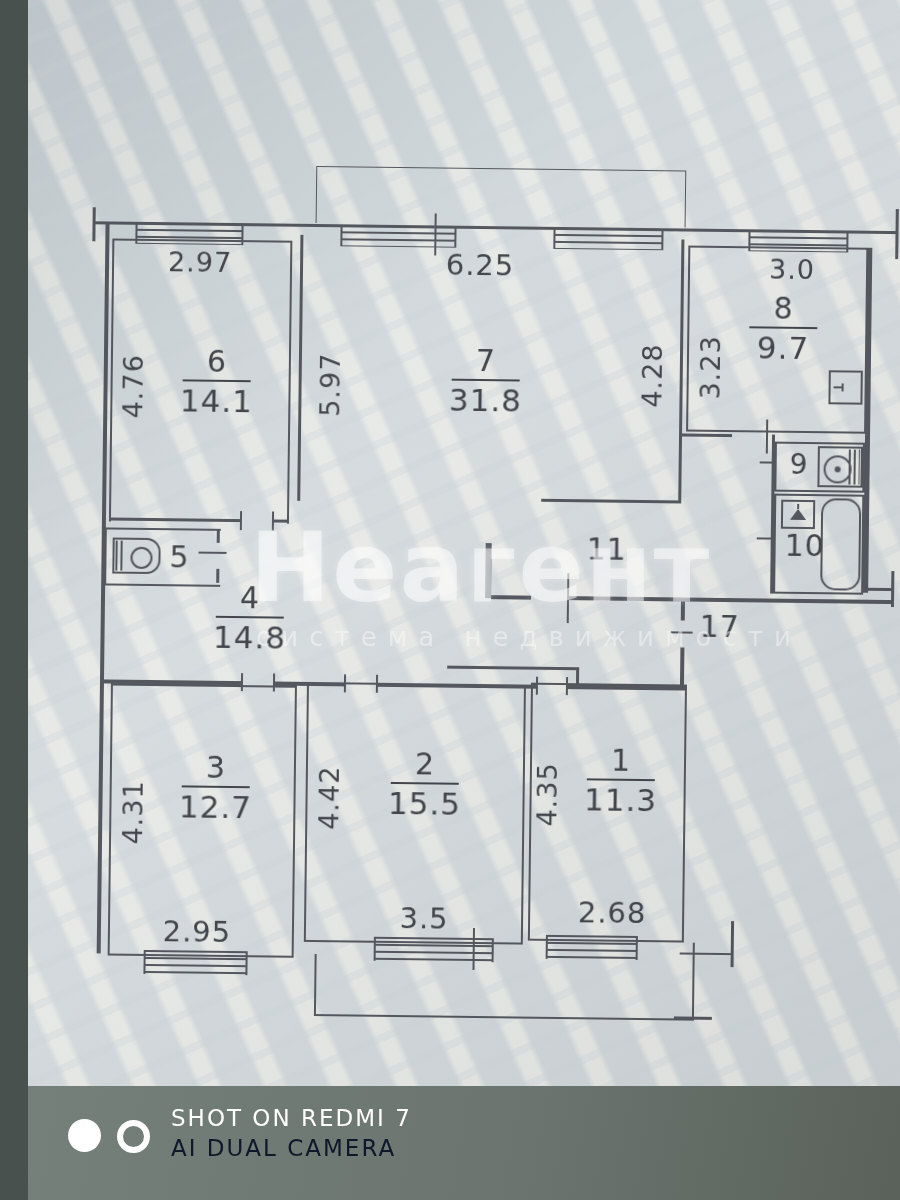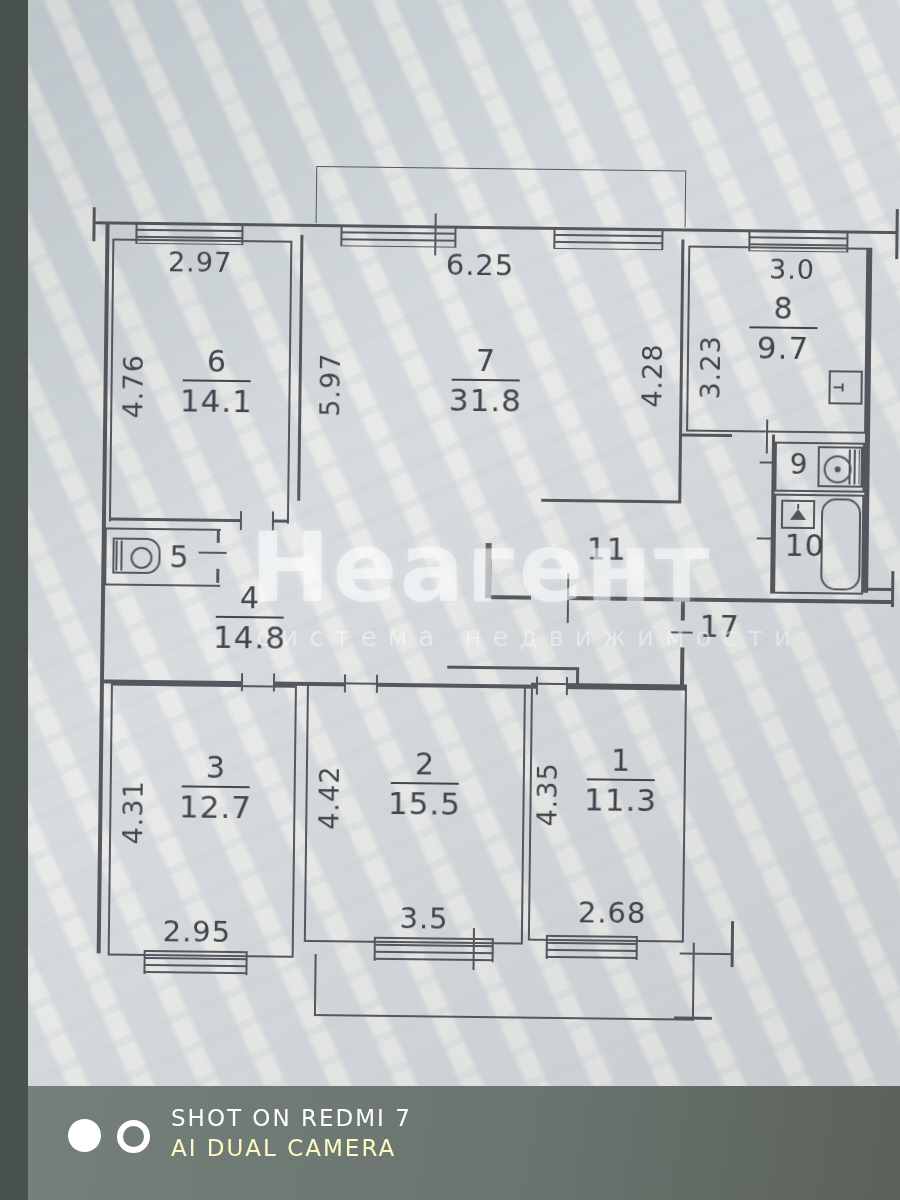--- a/index.html
+++ b/index.html
@@ -52,21 +52,21 @@
   .wm-title{position:absolute;font-size:96px;font-weight:bold;letter-spacing:2px;
     color:rgba(255,255,255,0.52);text-shadow:0 0 8px rgba(255,255,255,0.28);}
   .wm-sub{position:absolute;font-size:26px;letter-spacing:11px;color:rgba(255,255,255,0.46);white-space:nowrap;}
   
   .table-band{position:absolute;left:0;top:1086px;width:900px;height:114px;
     background:linear-gradient(100deg,#75807a 0%,#6b746f 55%,#596059 100%);}
   .cam-dot{position:absolute;border-radius:50%;}
   .cam-dot.fill{background:#ffffff;}
   .cam-dot.ring{border:6px solid #ffffff;background:transparent;}
   .cam-l1{position:absolute;font-size:23px;letter-spacing:2px;color:#fdfdfd;}
-  .cam-l2{position:absolute;font-size:23px;letter-spacing:2px;color:#fef9c3;}
+  .cam-l2{position:absolute;font-size:23px;letter-spacing:2px;color:#0f172a;}
 </style>
 </head>
 <body>
 
 <div class="photo">
   <div class="paper"></div>
 
   <div class="plan">
 
     <div class="box thin" style="left:283px;top:168px;width:368px;height:56px;border-bottom:none;"></div>

